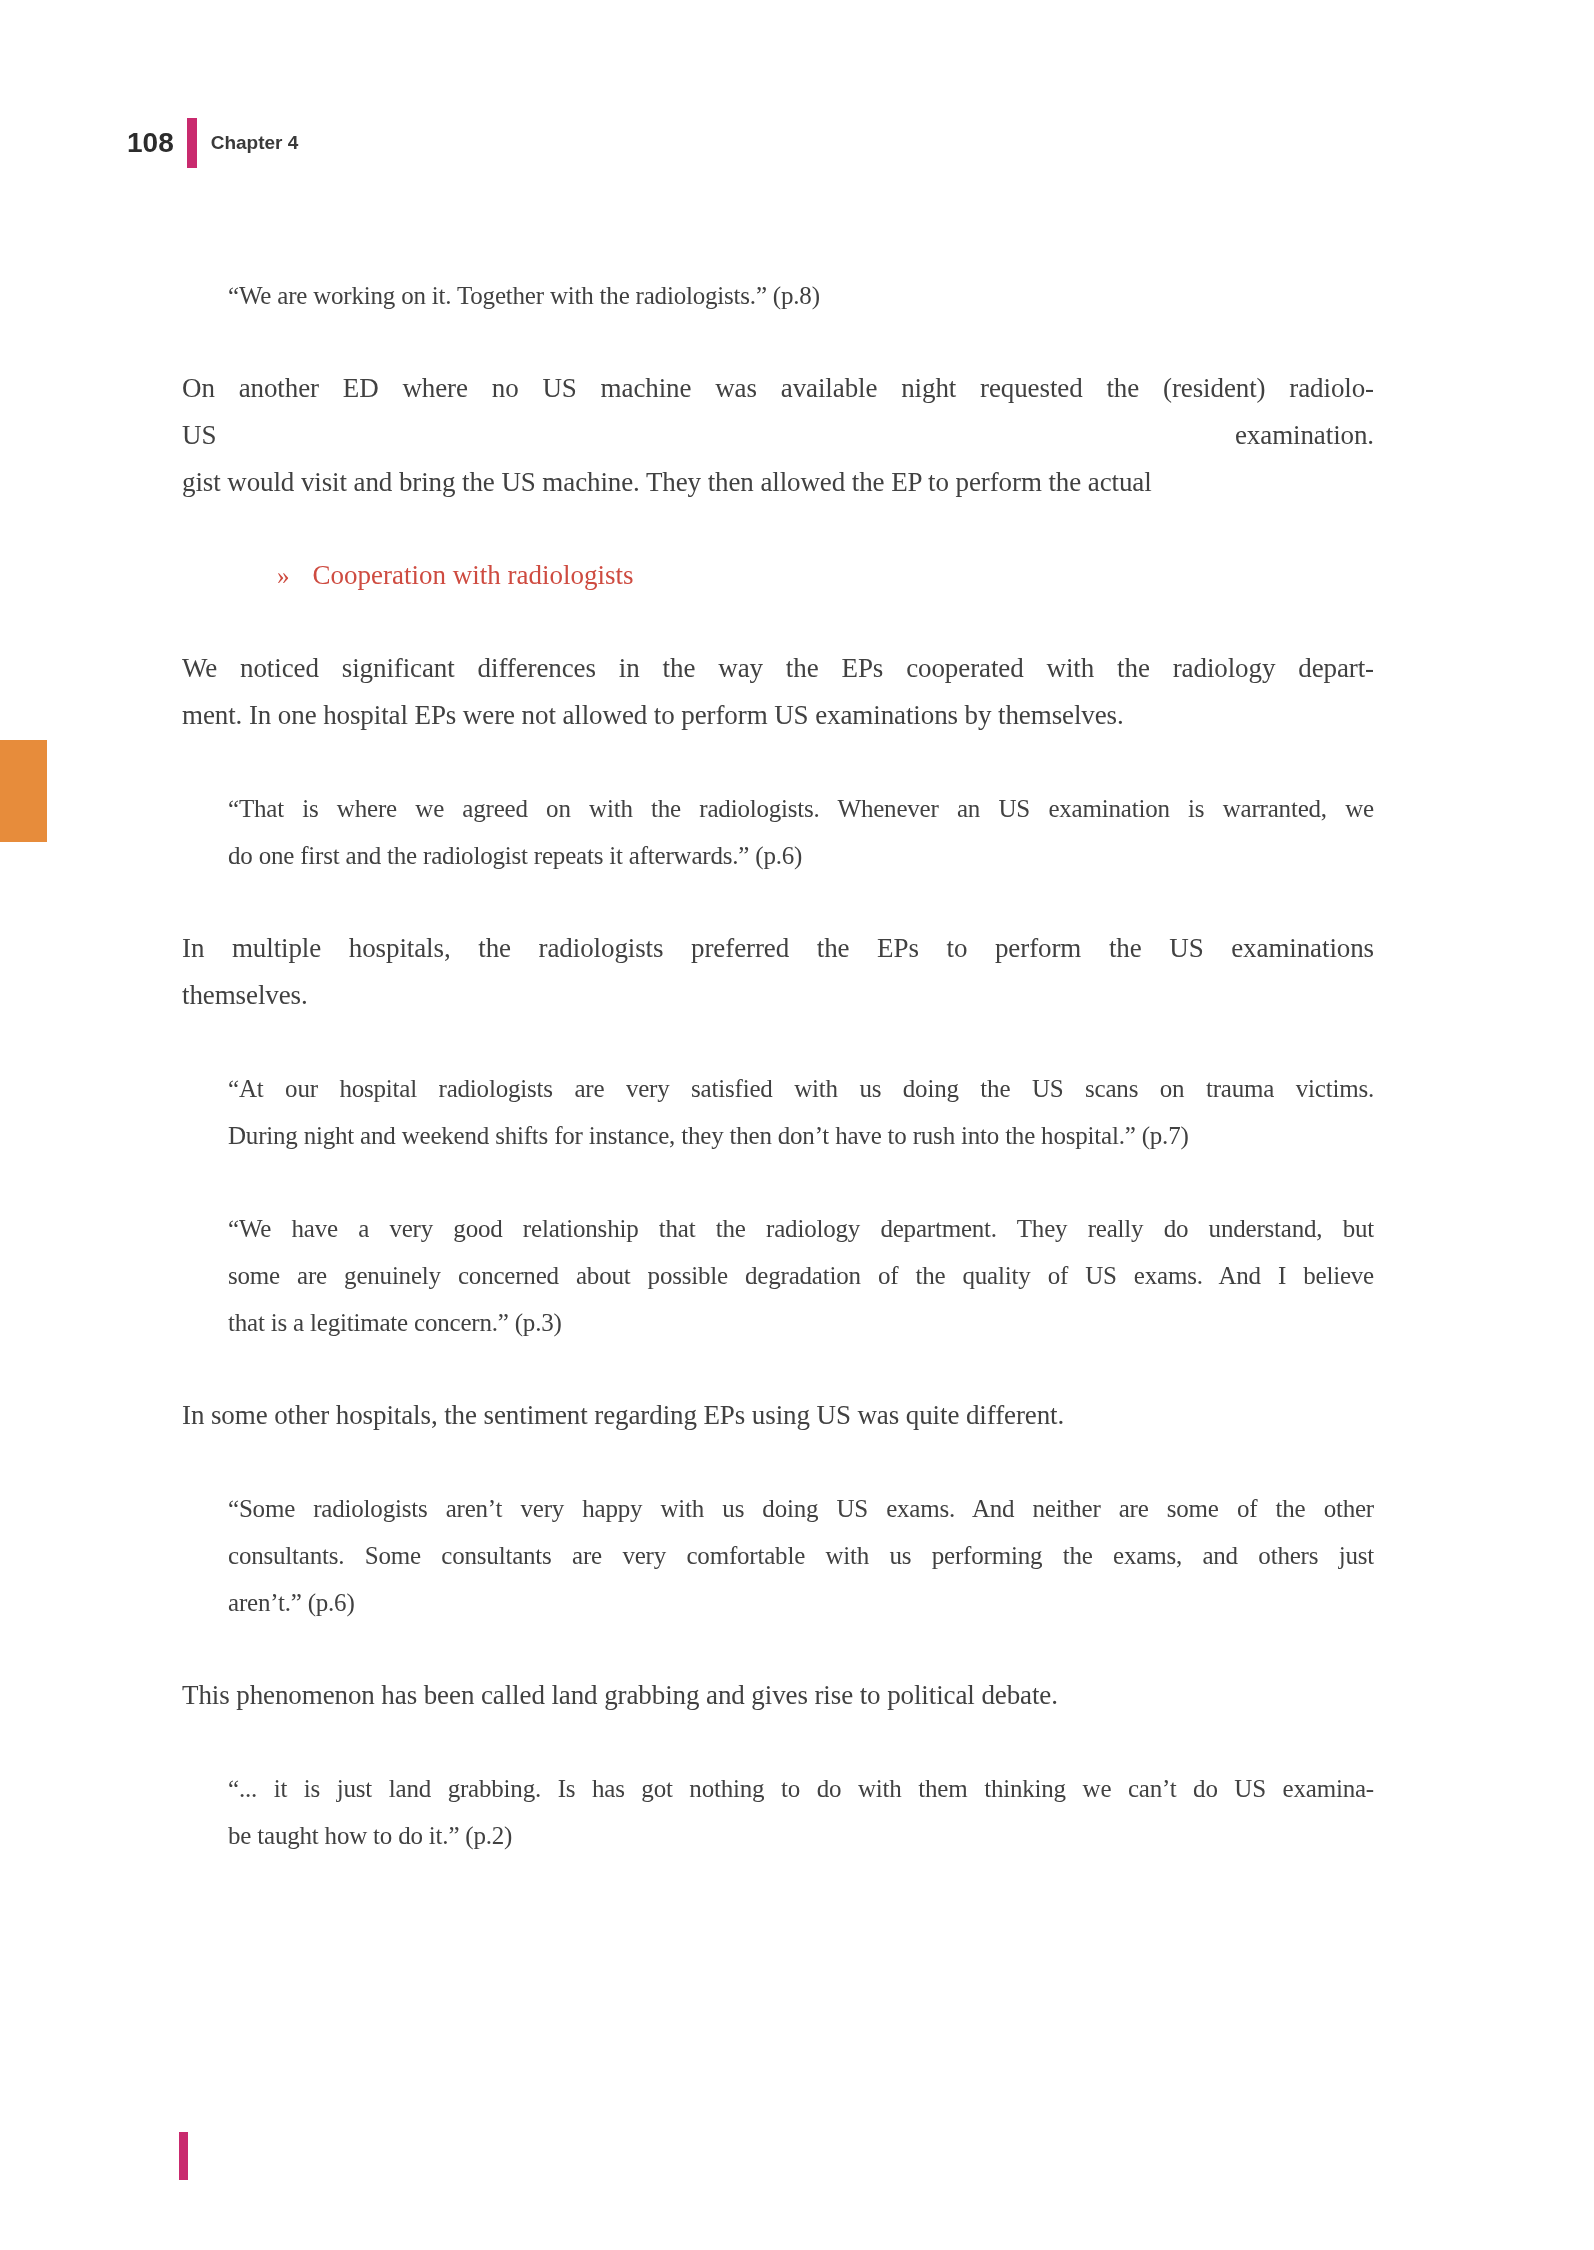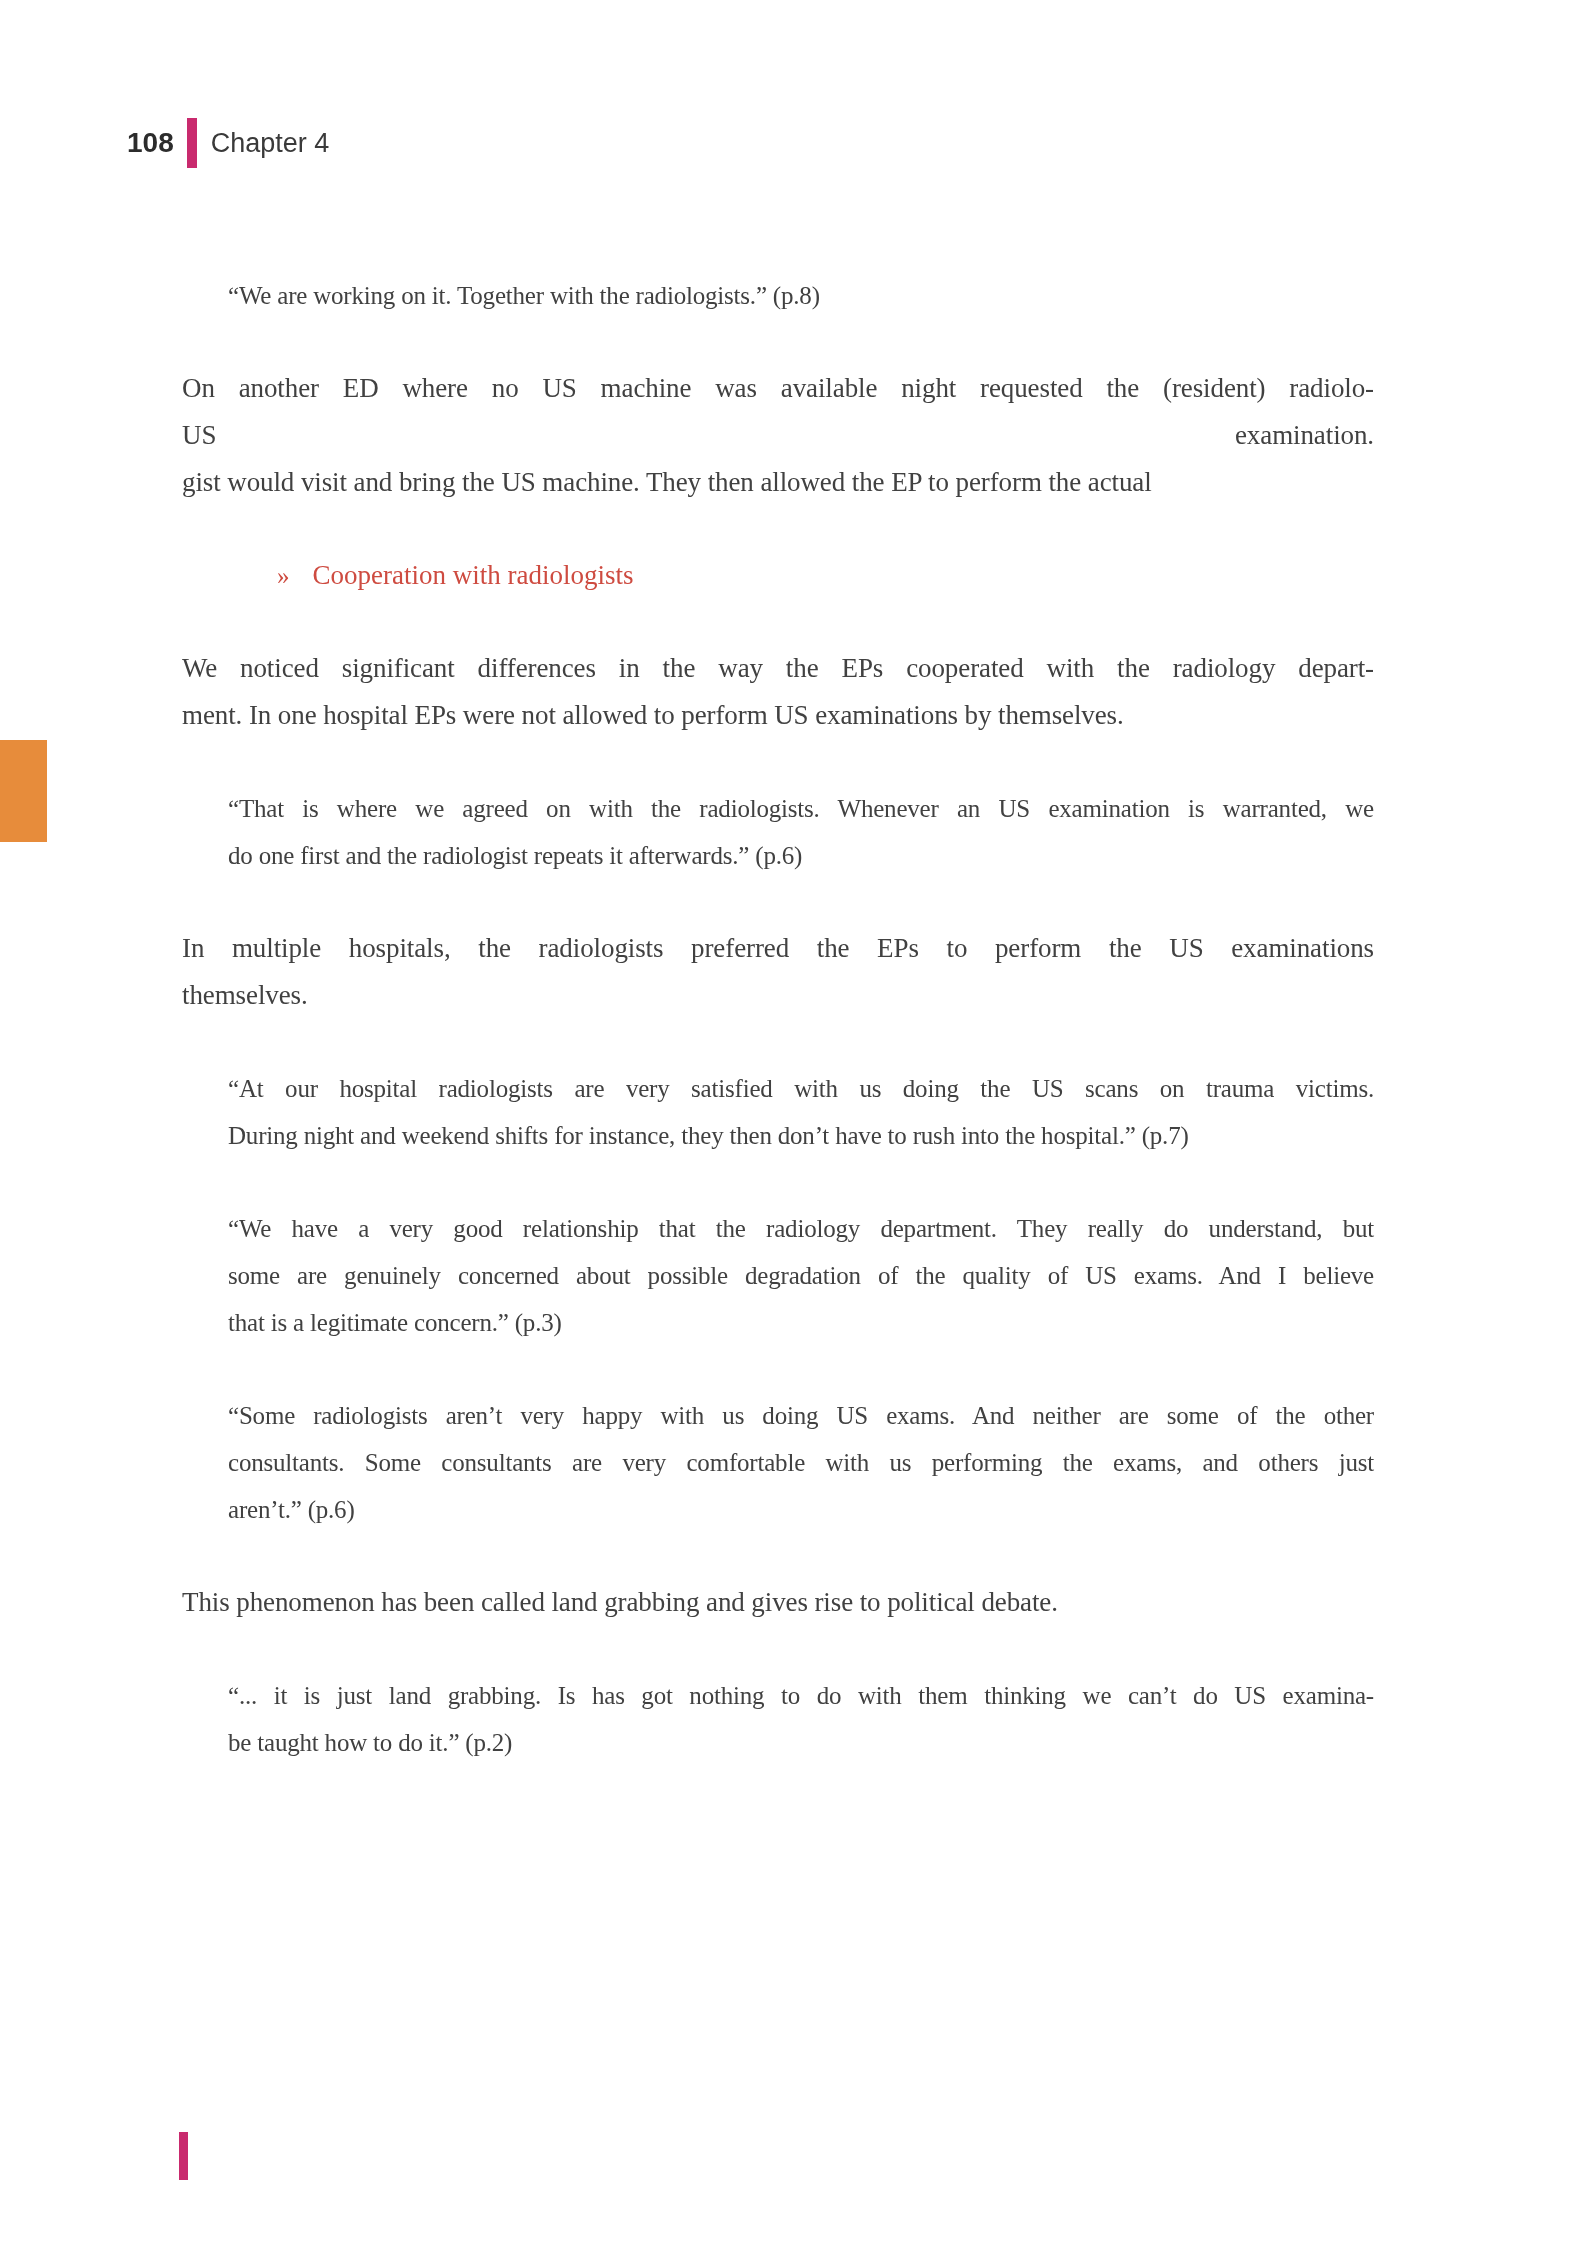--- a/index.html
+++ b/index.html
@@ -42,22 +42,22 @@
     color: #2c2c2c;
   }
   .header-accent-bar {
     width: 10px;
     height: 50px;
     background: var(--pink);
     margin-left: 13px;
     margin-right: 14px;
   }
   .chapter-title {
-    font-size: 27px;
-    font-weight: 400;
+    font-size: 19px;
+    font-weight: 700;
     color: var(--header-ink);
   }
   
   .side-tab {
     position: absolute;
     left: 0;
     top: 740px;
     width: 47px;
     height: 102px;
     background: var(--orange);
@@ -156,20 +156,23 @@
         <div class="tl">During night and weekend shifts for instance, they then don’t have to rush into the hospital.” (p.7)</div>
       </div>
 
     <div class="block quote">
         <div class="tl">“We have a very good relationship that the radiology department. They really do understand, but</div>
         <div class="tl">some are genuinely concerned about possible degradation of the quality of US exams. And I believe</div>
         <div class="tl">that is a legitimate concern.” (p.3)</div>
       </div>
 
 
+    <div class="block para">
+        <div class="tl">In some other hospitals, the sentiment regarding EPs using US was quite different.</div>
+      </div>
 
     <div class="block quote">
         <div class="tl">“Some radiologists aren’t very happy with us doing US exams. And neither are some of the other</div>
         <div class="tl">consultants. Some consultants are very comfortable with us performing the exams, and others just</div>
         <div class="tl">aren’t.” (p.6)</div>
       </div>
 
     <div class="block para">
         <div class="tl">This phenomenon has been called land grabbing and gives rise to political debate.</div>
       </div>

